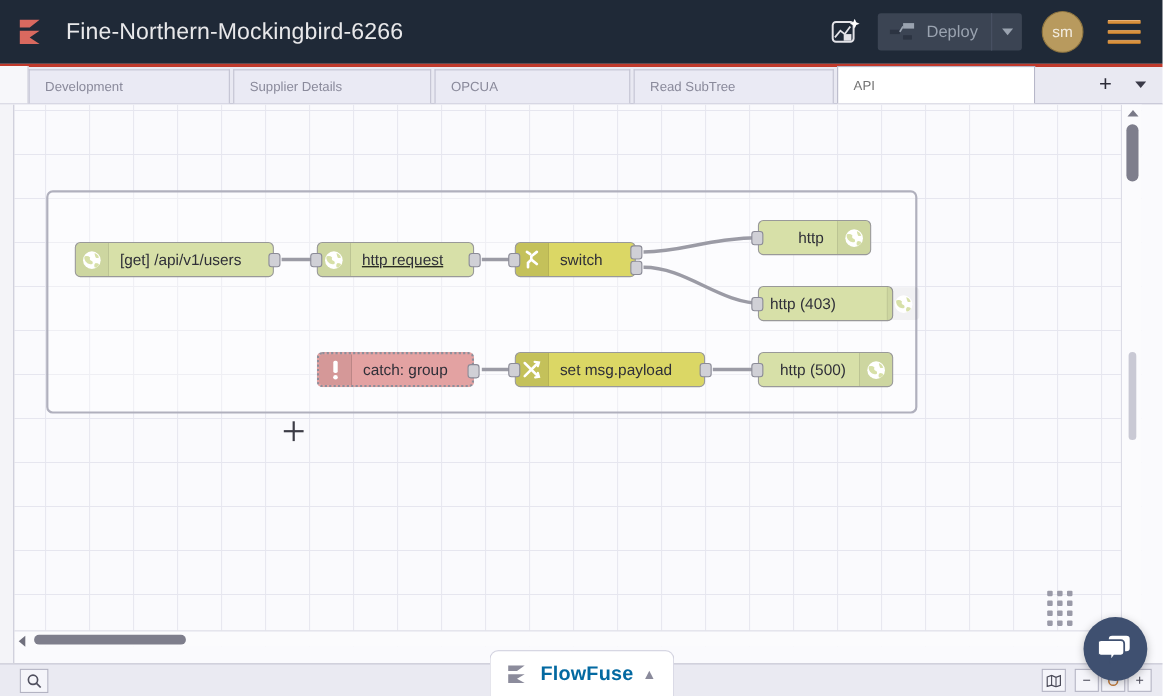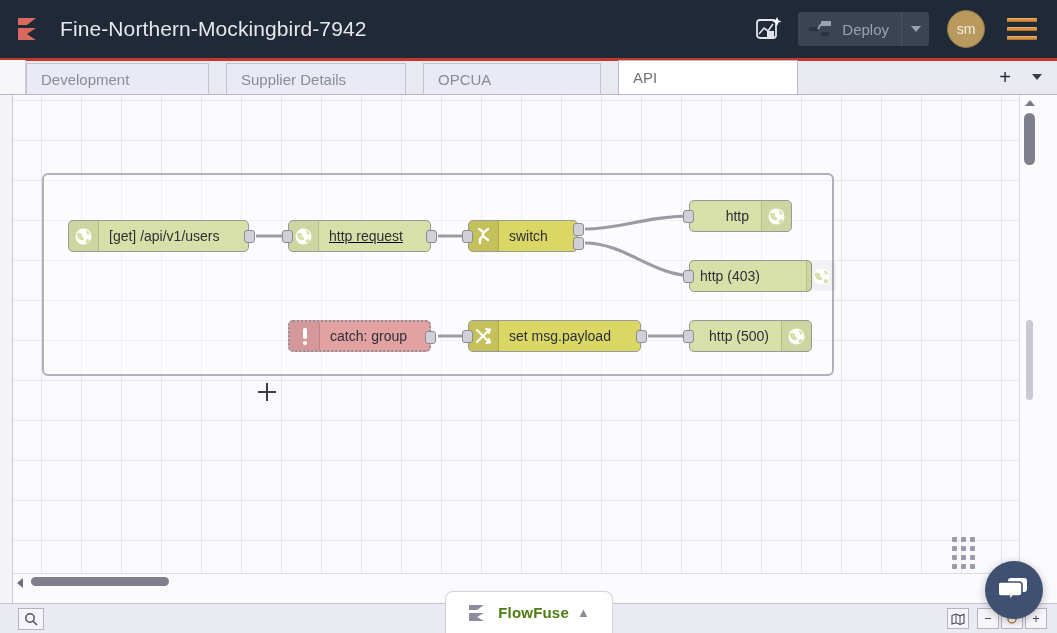--- a/index.html
+++ b/index.html
@@ -82,22 +82,22 @@
     border-bottom: 1px solid #b7b7c9;
   }
   .tab-gutter { width: 26px; height: 34px; background: #f7f7fa; border-right:1px solid #c9c9d6; }
   .tab {
     height: 31px; min-width: 30px;
     background: #eaeaf4;
     border: 1px solid #c2c2d2;
     border-bottom: none;
     display: flex; align-items: center;
     padding: 0 14px;
-    font-size: 15px; color: #8a8a9b;
-    margin-right: 17px; cursor: pointer;
+    font-size: 12px; color: #8a8a9b;
+    margin-right: 3px; cursor: pointer;
     white-space: nowrap;
   }
   .tab.w1 { width: 183px; } .tab.w2 { width: 180px; }
   .tab.w3 { width: 178px; } .tab.w4 { width: 182px; }
   .tab.active {
     background: #ffffff; color: #737373;
     height: 34px; border-color: #b7b7c9;
     width: 180px;
   }
   .tab-actions {
@@ -259,21 +259,21 @@
 
   .ff-badge {
     position: absolute; left: 445px; bottom: 0;
     width: 168px; height: 42px;
     background: #ffffff;
     border: 1px solid #d3d3e0; border-bottom: none;
     border-radius: 8px 8px 0 0;
     display: flex; align-items: center; justify-content: center;
     gap: 8px; cursor: pointer; z-index: 20;
   }
-  .ff-badge .t { color: #4d7c0f; font-size: 15px; font-weight: bold; letter-spacing: .2px; }
+  .ff-badge .t { color: #0369a1; font-size: 18px; font-weight: bold; letter-spacing: .2px; }
   .ff-chevron { color: #8a8a9b; font-size: 13px; }
 
   .dragdots {
     position: absolute; right: 82px; bottom: 34px;
     display: grid; grid-template-columns: repeat(3, 5px); gap: 4px;
     z-index: 18;
   }
   .dragdots i { width: 5px; height: 5px; background: #9a9aa8; border-radius: 1px; display: block; }
 
   .chat-fab {
@@ -290,21 +290,21 @@
 
 <div id="app">
 
   <div class="header">
     <div class="brand-logo">
       <svg width="28" height="26" viewBox="0 0 28 26">
         <path d="M2 2 L20 2 L11 9 L20 9 L2 9 Z" fill="#d9695f"></path>
         <path d="M2 12 L20 12 L11 18 L20 24 L2 24 Z" fill="#d9695f"></path>
       </svg>
     </div>
-    <div class="brand-title">Fine-Northern-Mockingbird-7942</div>
+    <div class="brand-title">Fine-Northern-Mockingbird-6266</div>
 
     <div class="header-spacer"></div>
 
     <div class="hdr-assist">
       <svg width="28" height="26" viewBox="0 0 28 26">
         <rect x="2" y="4" width="19" height="18" rx="3" fill="none" stroke="#e3e3e8" stroke-width="1.8"></rect>
         <path d="M4 18 L9 12 L13 15 L18 8" fill="none" stroke="#e3e3e8" stroke-width="1.6"></path>
         <rect x="12" y="15" width="7" height="6" fill="#e3e3e8"></rect>
         <path d="M22 1 L23.4 4.2 L26.5 5.5 L23.4 6.8 L22 10 L20.6 6.8 L17.5 5.5 L20.6 4.2 Z" fill="#ffffff"></path>
       </svg>
@@ -333,20 +333,21 @@
         <span></span>
     </div>
   </div>
   <div class="red-rule"></div>
 
   <div class="tabbar">
     <div class="tab-gutter"></div>
     <div class="tab w1">Development</div>
     <div class="tab w2">Supplier Details</div>
     <div class="tab w3">OPCUA</div>
+    <div class="tab w4">Read SubTree</div>
     <div class="tab active">API</div>
     <div class="tab-actions">
       <div class="tab-add">+</div>
       <div class="tab-menu">
         <span class="caret-dn" style="border-top-color:#3a3a48;"></span>
       </div>
     </div>
   </div>
 
   <div class="workspace">

